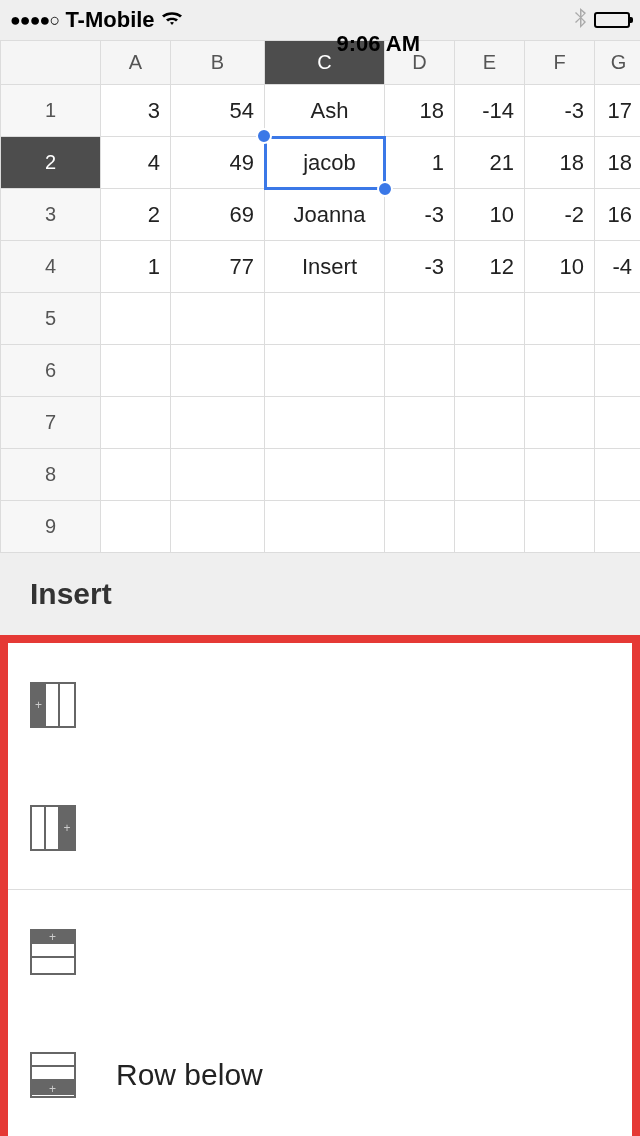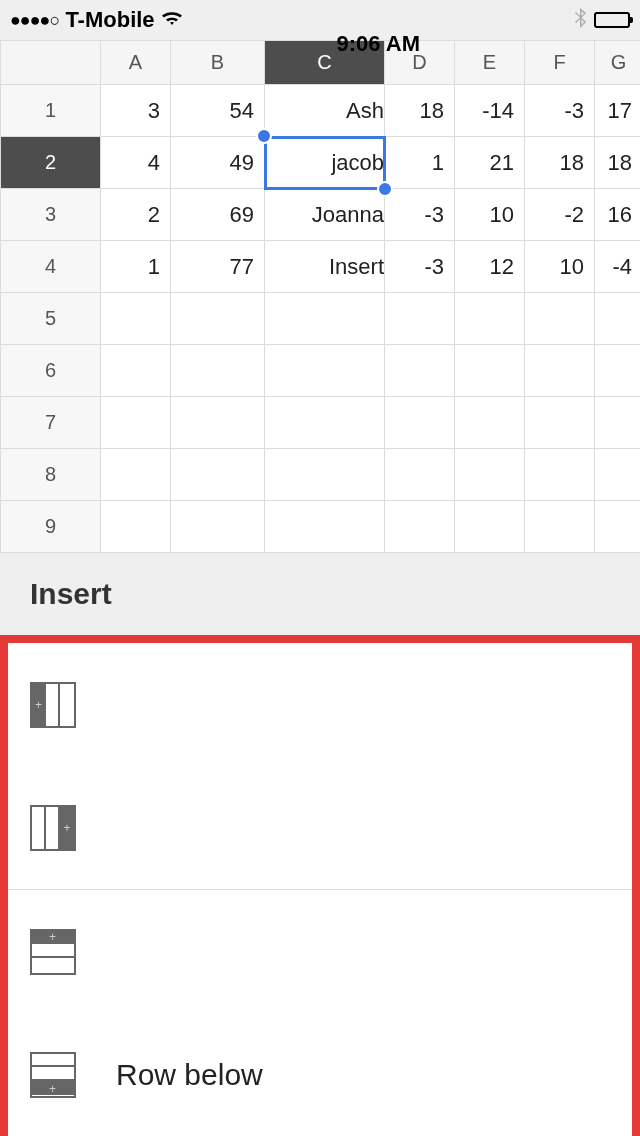--- a/index.html
+++ b/index.html
@@ -63,21 +63,21 @@
 }
 table.sheet tbody th {
   background: #f7f7f7;
   width: 100px;
   font-size: 20px;
   color: #555;
   font-weight: 400;
   text-align: center;
 }
 td.num { text-align: right; padding-right: 10px; }
-td.text { text-align: right; padding-left: 10px; }
+td.text { text-align: center; padding-left: 10px; }
 
 th.col-sel { background: #4d4d4d !important; color: #fff !important; }
 th.row-sel { background: #4d4d4d !important; color: #fff !important; }
 
 td.selected {
   position: relative;
   outline: 3px solid #3b78e7;
   outline-offset: -2px;
   margin-top: 48px;
 }

